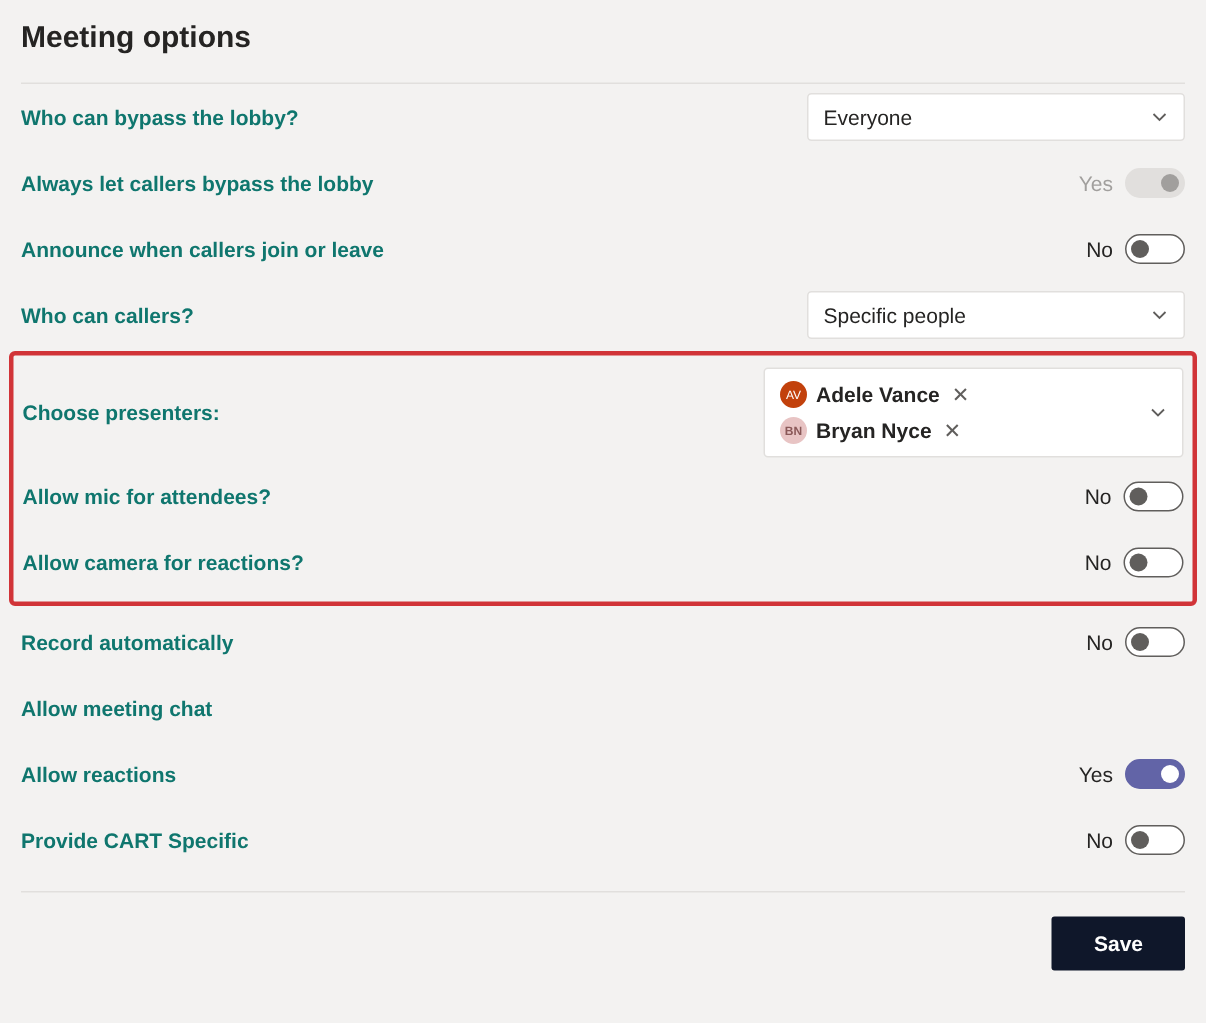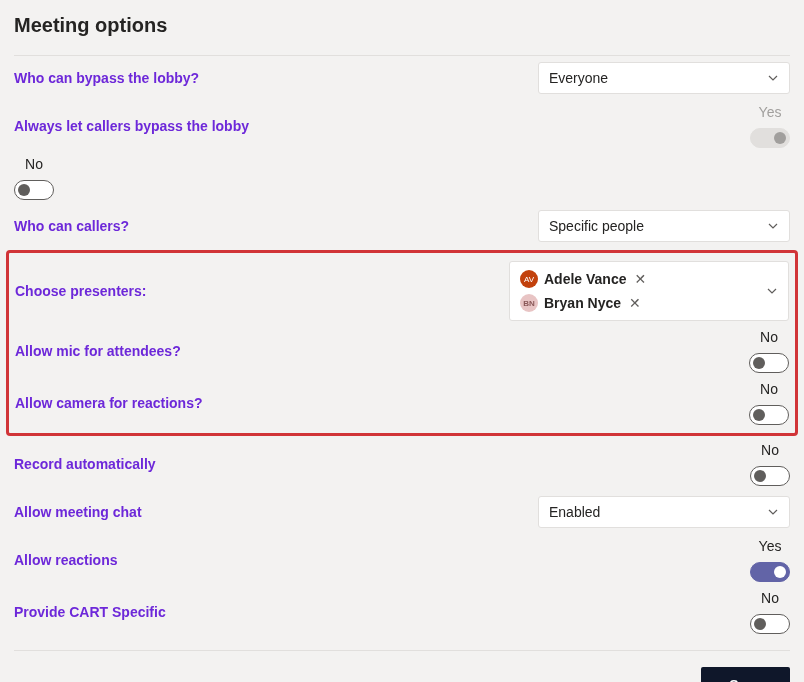--- a/index.html
+++ b/index.html
@@ -23,21 +23,21 @@
     }
     .row {
       display: flex;
       align-items: center;
       justify-content: space-between;
       min-height: 44px;
       padding: 4px 0;
     }
     .row-label {
       font-weight: 600;
-      color: #6d28d9;
+      color: #0f766e;
     }
     .select {
       background: #fff;
       border: 1px solid #e1dfdd;
       border-radius: 3px;
       width: 252px;
       height: 32px;
       display: flex;
       align-items: center;
       justify-content: space-between;
@@ -48,21 +48,20 @@
     .chevron {
       width: 12px;
       height: 12px;
       display: inline-block;
     }
     .chevron svg { display: block; }
     .toggle-group {
       display: flex;
       align-items: center;
       gap: 8px;
-      flex-direction: column;
     }
     .toggle-label { font-size: 14px; color: #252423; }
     .toggle-label.disabled { color: #a19f9d; }
     .toggle {
       width: 40px;
       height: 20px;
       border-radius: 10px;
       position: relative;
       cursor: pointer;
     }
@@ -184,20 +183,21 @@
   <div class="row-label">Always let callers bypass the lobby</div>
   <div class="toggle-group">
     <span class="toggle-label disabled">Yes</span>
     <div class="toggle disabled">
         <div class="knob"></div>
       </div>
   </div>
 </div>
 
 <div class="row">
+  <div class="row-label">Announce when callers join or leave</div>
   <div class="toggle-group">
     <span class="toggle-label">No</span>
     <div class="toggle off">
         <div class="knob"></div>
       </div>
   </div>
 </div>
 
 <div class="row">
   <div class="row-label">Who can callers?</div>
@@ -263,28 +263,20 @@
   <div class="toggle-group">
     <span class="toggle-label">No</span>
     <div class="toggle off">
         <div class="knob"></div>
       </div>
   </div>
 </div>
 
 <div class="row">
   <div class="row-label">Allow meeting chat</div>
-  <div class="select">
-    <span class="select-value">Enabled</span>
-    <span class="chevron">
-      <svg viewBox="0 0 12 12" width="12" height="12">
-          <path d="M2 4 L6 8 L10 4" stroke="#605e5c" stroke-width="1.2" fill="none"></path>
-        </svg>
-    </span>
-  </div>
 </div>
 
 <div class="row">
   <div class="row-label">Allow reactions</div>
   <div class="toggle-group">
     <span class="toggle-label">Yes</span>
     <div class="toggle on">
         <div class="knob"></div>
       </div>
   </div>

